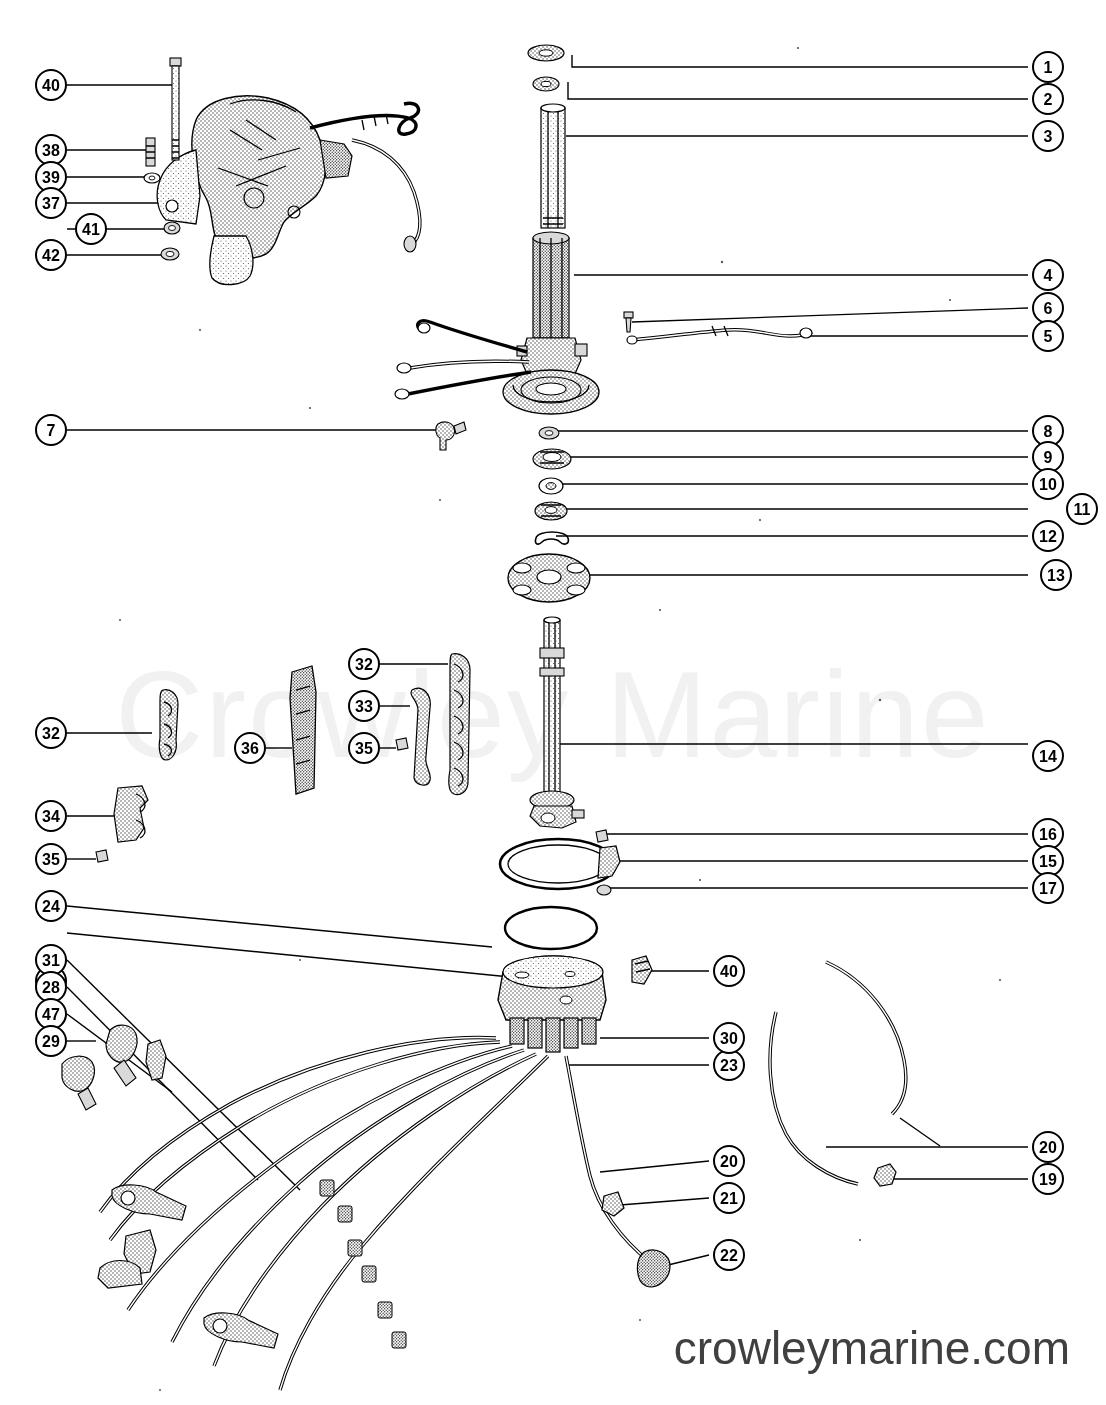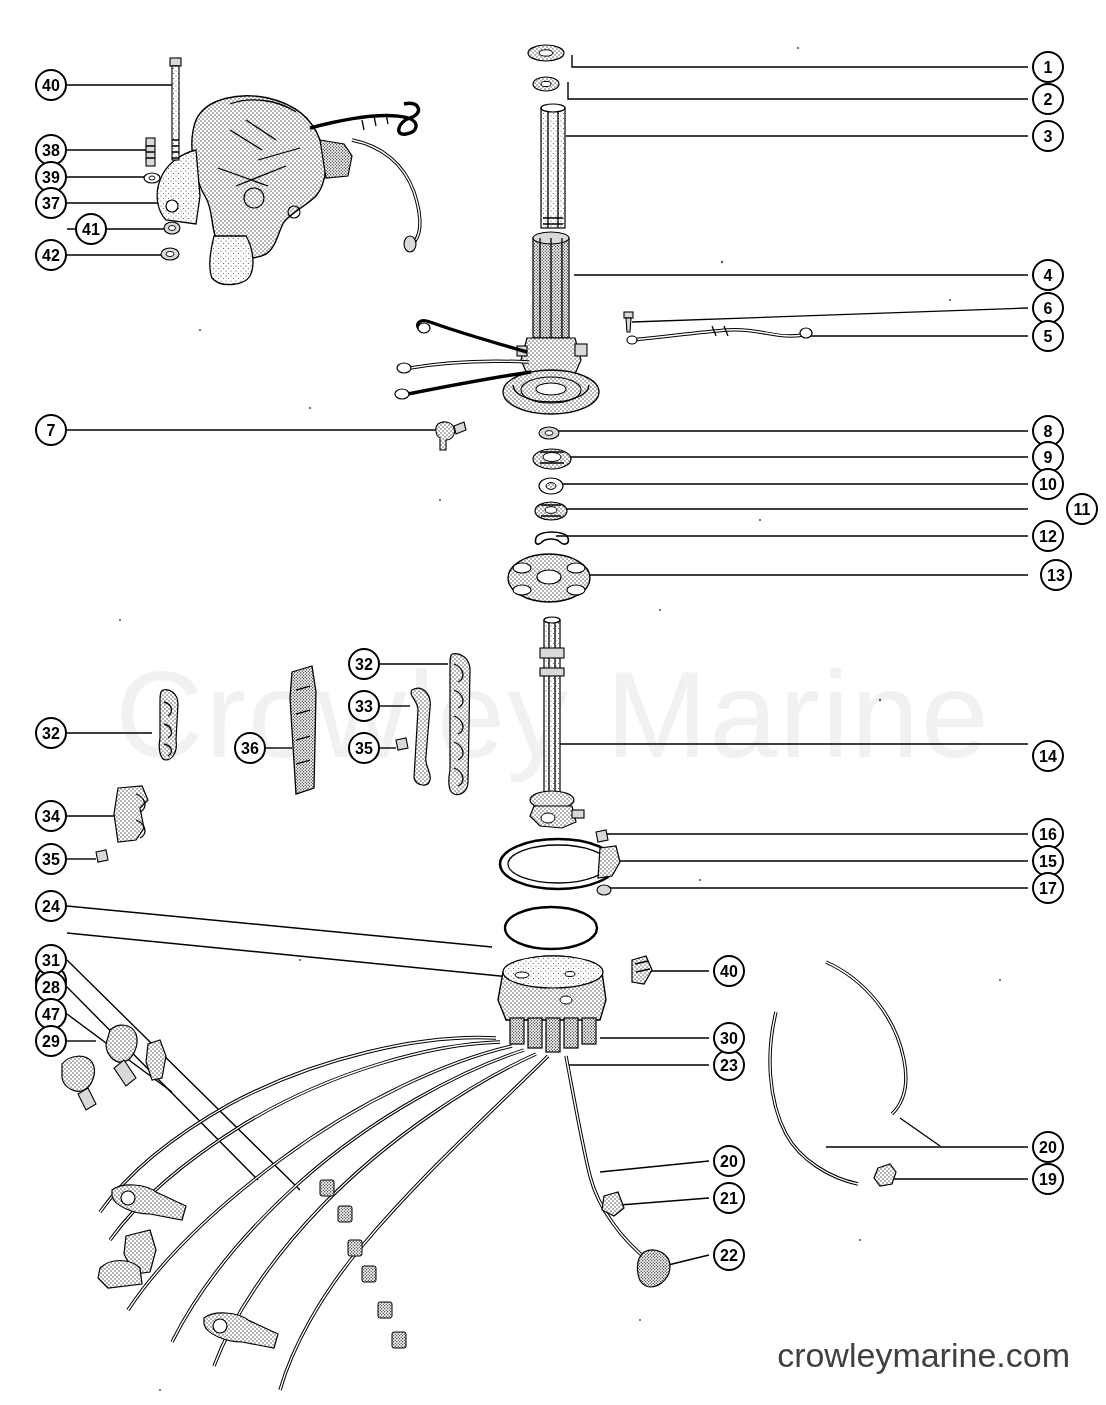--- a/index.html
+++ b/index.html
@@ -27,21 +27,21 @@
     letter-spacing: 2px;
     color: #f1f1f1;
     white-space: nowrap;
     user-select: none;
     z-index: 1;
   }
   #wm-url {
     position: absolute;
     right: 36px; bottom: 30px;
     font-family: "Liberation Sans", sans-serif;
-    font-size: 34px;
+    font-size: 46px;
     font-weight: 400;
     color: #404040;
     letter-spacing: 0px;
     white-space: nowrap;
     z-index: 30;
   }
   
   .callout {
     position: absolute;
     width: 32px;

